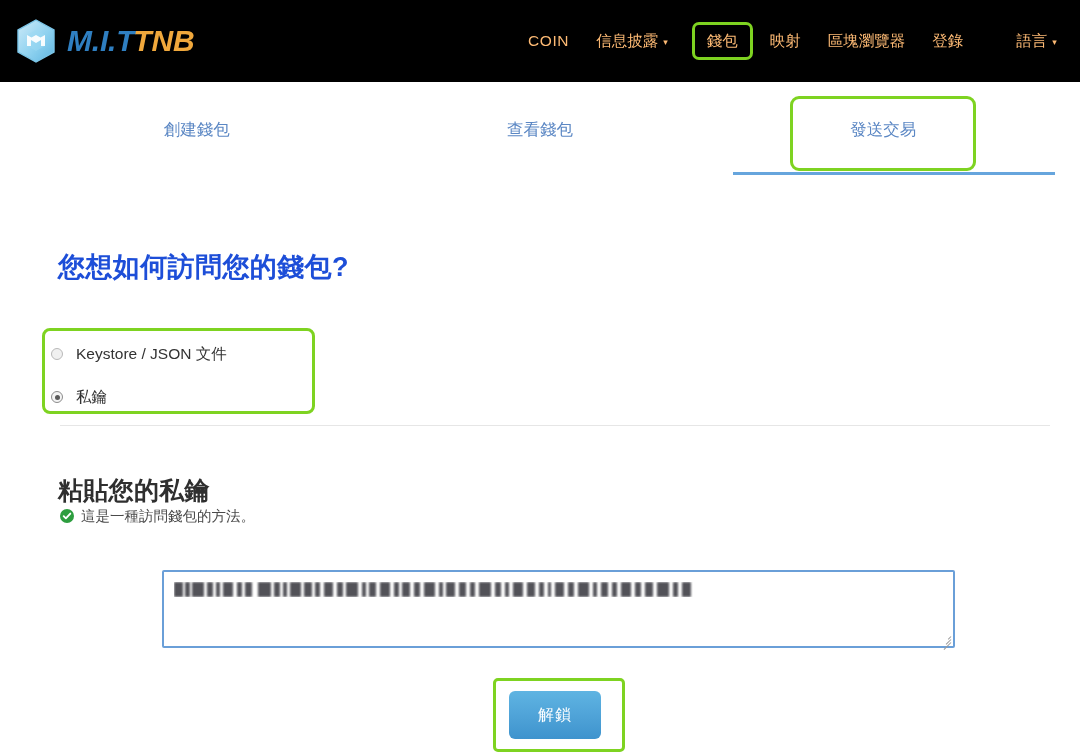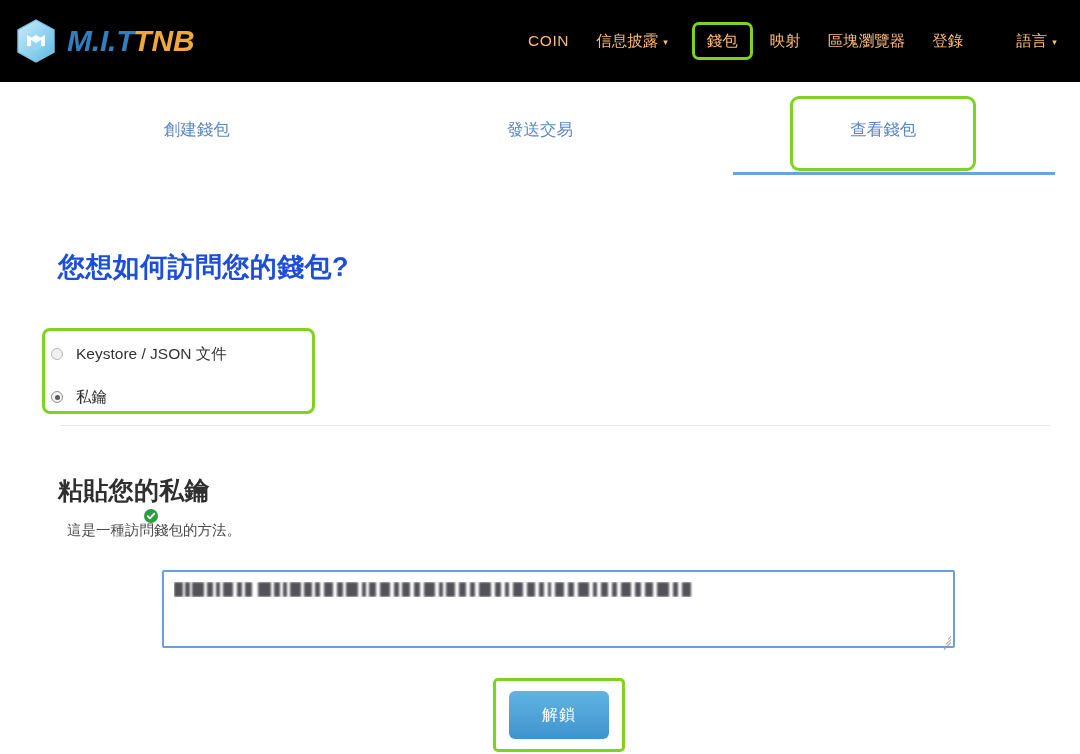--- a/index.html
+++ b/index.html
@@ -236,21 +236,20 @@
     letter-spacing: 0.3px;
     white-space: nowrap;
   }
 
   .helper-row {
     position: absolute;
     left: 60px;
     top: 327px;
     display: flex;
     align-items: center;
-    flex-direction: column;
   }
   .check-icon {
     width: 14px;
     height: 14px;
     flex: 0 0 auto;
     display: block;
   }
   .helper-text {
     margin-left: 7px;
     font-size: 14.5px;
@@ -326,21 +325,21 @@
     height: 74px;
     border: 3px solid #7ed321;
     border-radius: 5px;
     box-sizing: border-box;
     pointer-events: none;
   }
   .unlock-btn {
     position: absolute;
     left: 509px;
     top: 509px;
-    width: 100px;
+    width: 92px;
     height: 48px;
     border: none;
     border-radius: 6px;
     background: linear-gradient(180deg, #5fb4e2 0%, #4fa3d8 52%, #3e93cd 100%);
     color: #ffffff;
     font-size: 16px;
     font-family: "Liberation Sans", "DejaVu Sans", sans-serif;
     cursor: pointer;
     letter-spacing: 1px;
     line-height: 1;
@@ -404,24 +403,24 @@
 
   </div>
 </div>
 
 <div class="tabs-wrap">
   <div class="tabs">
     <div class="tab">
       <span>創建錢包</span>
     </div>
     <div class="tab">
+      <span>查看錢包</span>
+    </div>
+    <div class="tab">
       <span>發送交易</span>
-    </div>
-    <div class="tab">
-      <span>查看錢包</span>
     </div>
   </div>
   <div class="tab-active-box"></div>
   <div class="tab-underline"></div>
 </div>
 
 <div class="content">
 
   <div class="page-title">您想如何訪問您的錢包?</div>
 

